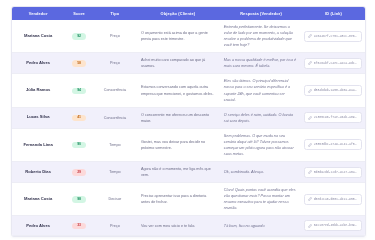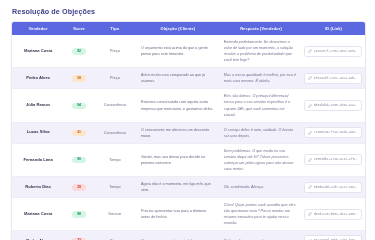--- a/index.html
+++ b/index.html
@@ -115,21 +115,20 @@
     display:inline-block;
     color:#a8a8c0;
   }
   .link-icon svg{display:block;width:4px;height:4px;}
 </style>
 </head>
 <body>
 
 <div class="page">
 
-  <div class="page-title">Resolução de Objeções</div>
 
   <div class="card">
     <table>
       <thead>
         <tr>
           <th class="c-vend">Vendedor</th>
           <th class="c-score">Score</th>
           <th class="c-tipo">Tipo</th>
           <th class="c-obj">Objeção (Cliente)</th>
           <th class="c-resp">Resposta (Vendedor)</th>

